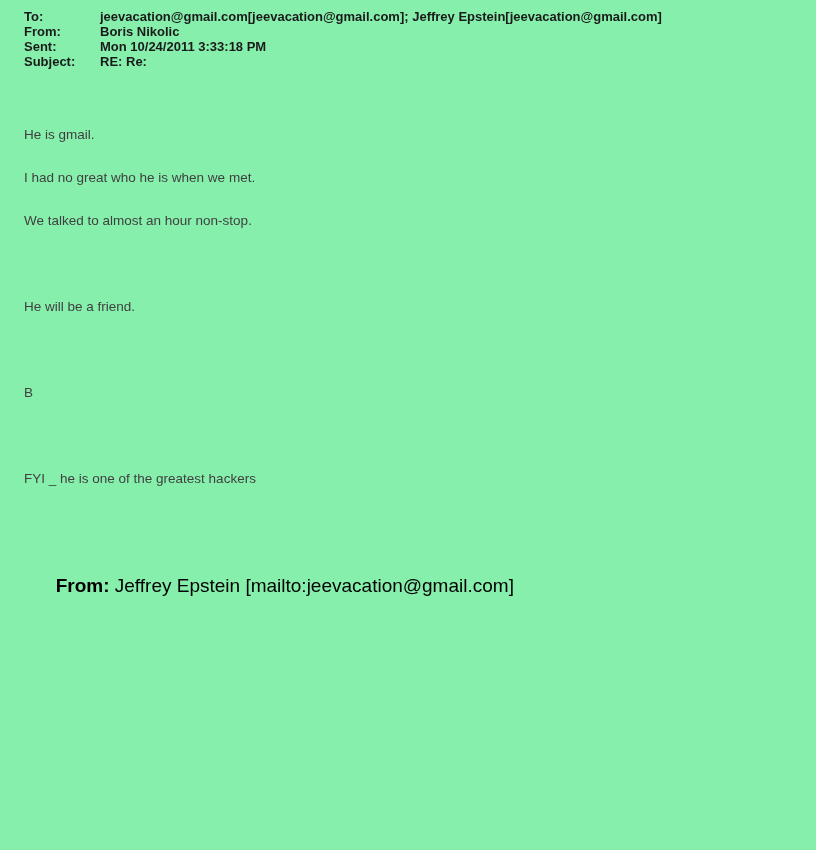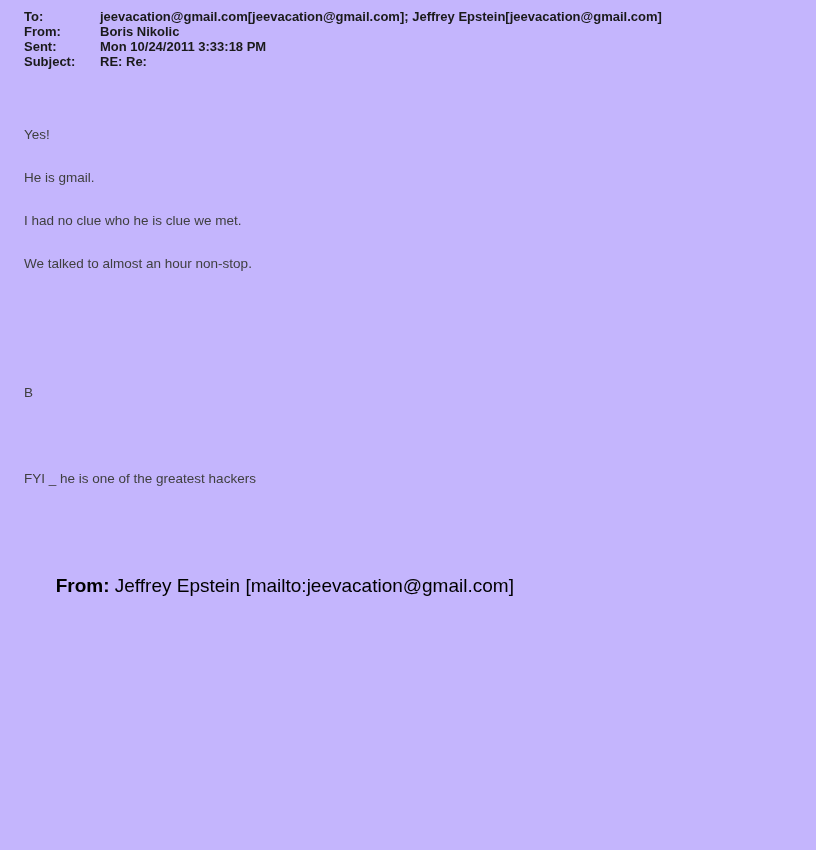--- a/index.html
+++ b/index.html
@@ -4,21 +4,21 @@
 <style>
   html, body {
     margin: 0;
     padding: 0;
     background: #ffffff;
   }
   .page {
     position: relative;
     width: 816px;
     height: 850px;
-    background: #c4b5fd;
+    background: #86efac;
     box-sizing: border-box;
     padding: 9px 24px 0 24px;
     font-family: "Liberation Sans", sans-serif;
     overflow: hidden;
   }
 
   
   .hdr { font-size: 13px; color: #1a1a1a; }
   .hdr-row { display: flex; line-height: 15px; }
   .hdr-label { font-weight: bold; width: 76px; flex: 0 0 76px; }
@@ -63,25 +63,25 @@
       <span class="hdr-label">Sent:</span>
       <span class="hdr-value">Mon 10/24/2011 3:33:18 PM</span>
     </div>
     <div class="hdr-row">
       <span class="hdr-label">Subject:</span>
       <span class="hdr-value">RE: Re:</span>
     </div>
   </div>
 
   <div class="body-block">
-    <div class="para">Yes!</div>
     <div class="para">He is gmail.</div>
-    <div class="para">I had no clue who he is clue we met.</div>
+    <div class="para">I had no great who he is when we met.</div>
     <div class="para">We talked to almost an hour non-stop.</div>
     <div class="para"></div>
+    <div class="para">He will be a friend.</div>
     <div class="para"></div>
     <div class="para">B</div>
     <div class="para"></div>
     <div class="para">FYI _ he is one of the greatest hackers</div>
     <div class="para"></div>
   </div>
 
   <div class="qhdr">
     <div class="qhdr-row">
       <span class="qhdr-label">From:</span><span> Jeffrey Epstein [mailto:jeevacation@gmail.com]</span>

